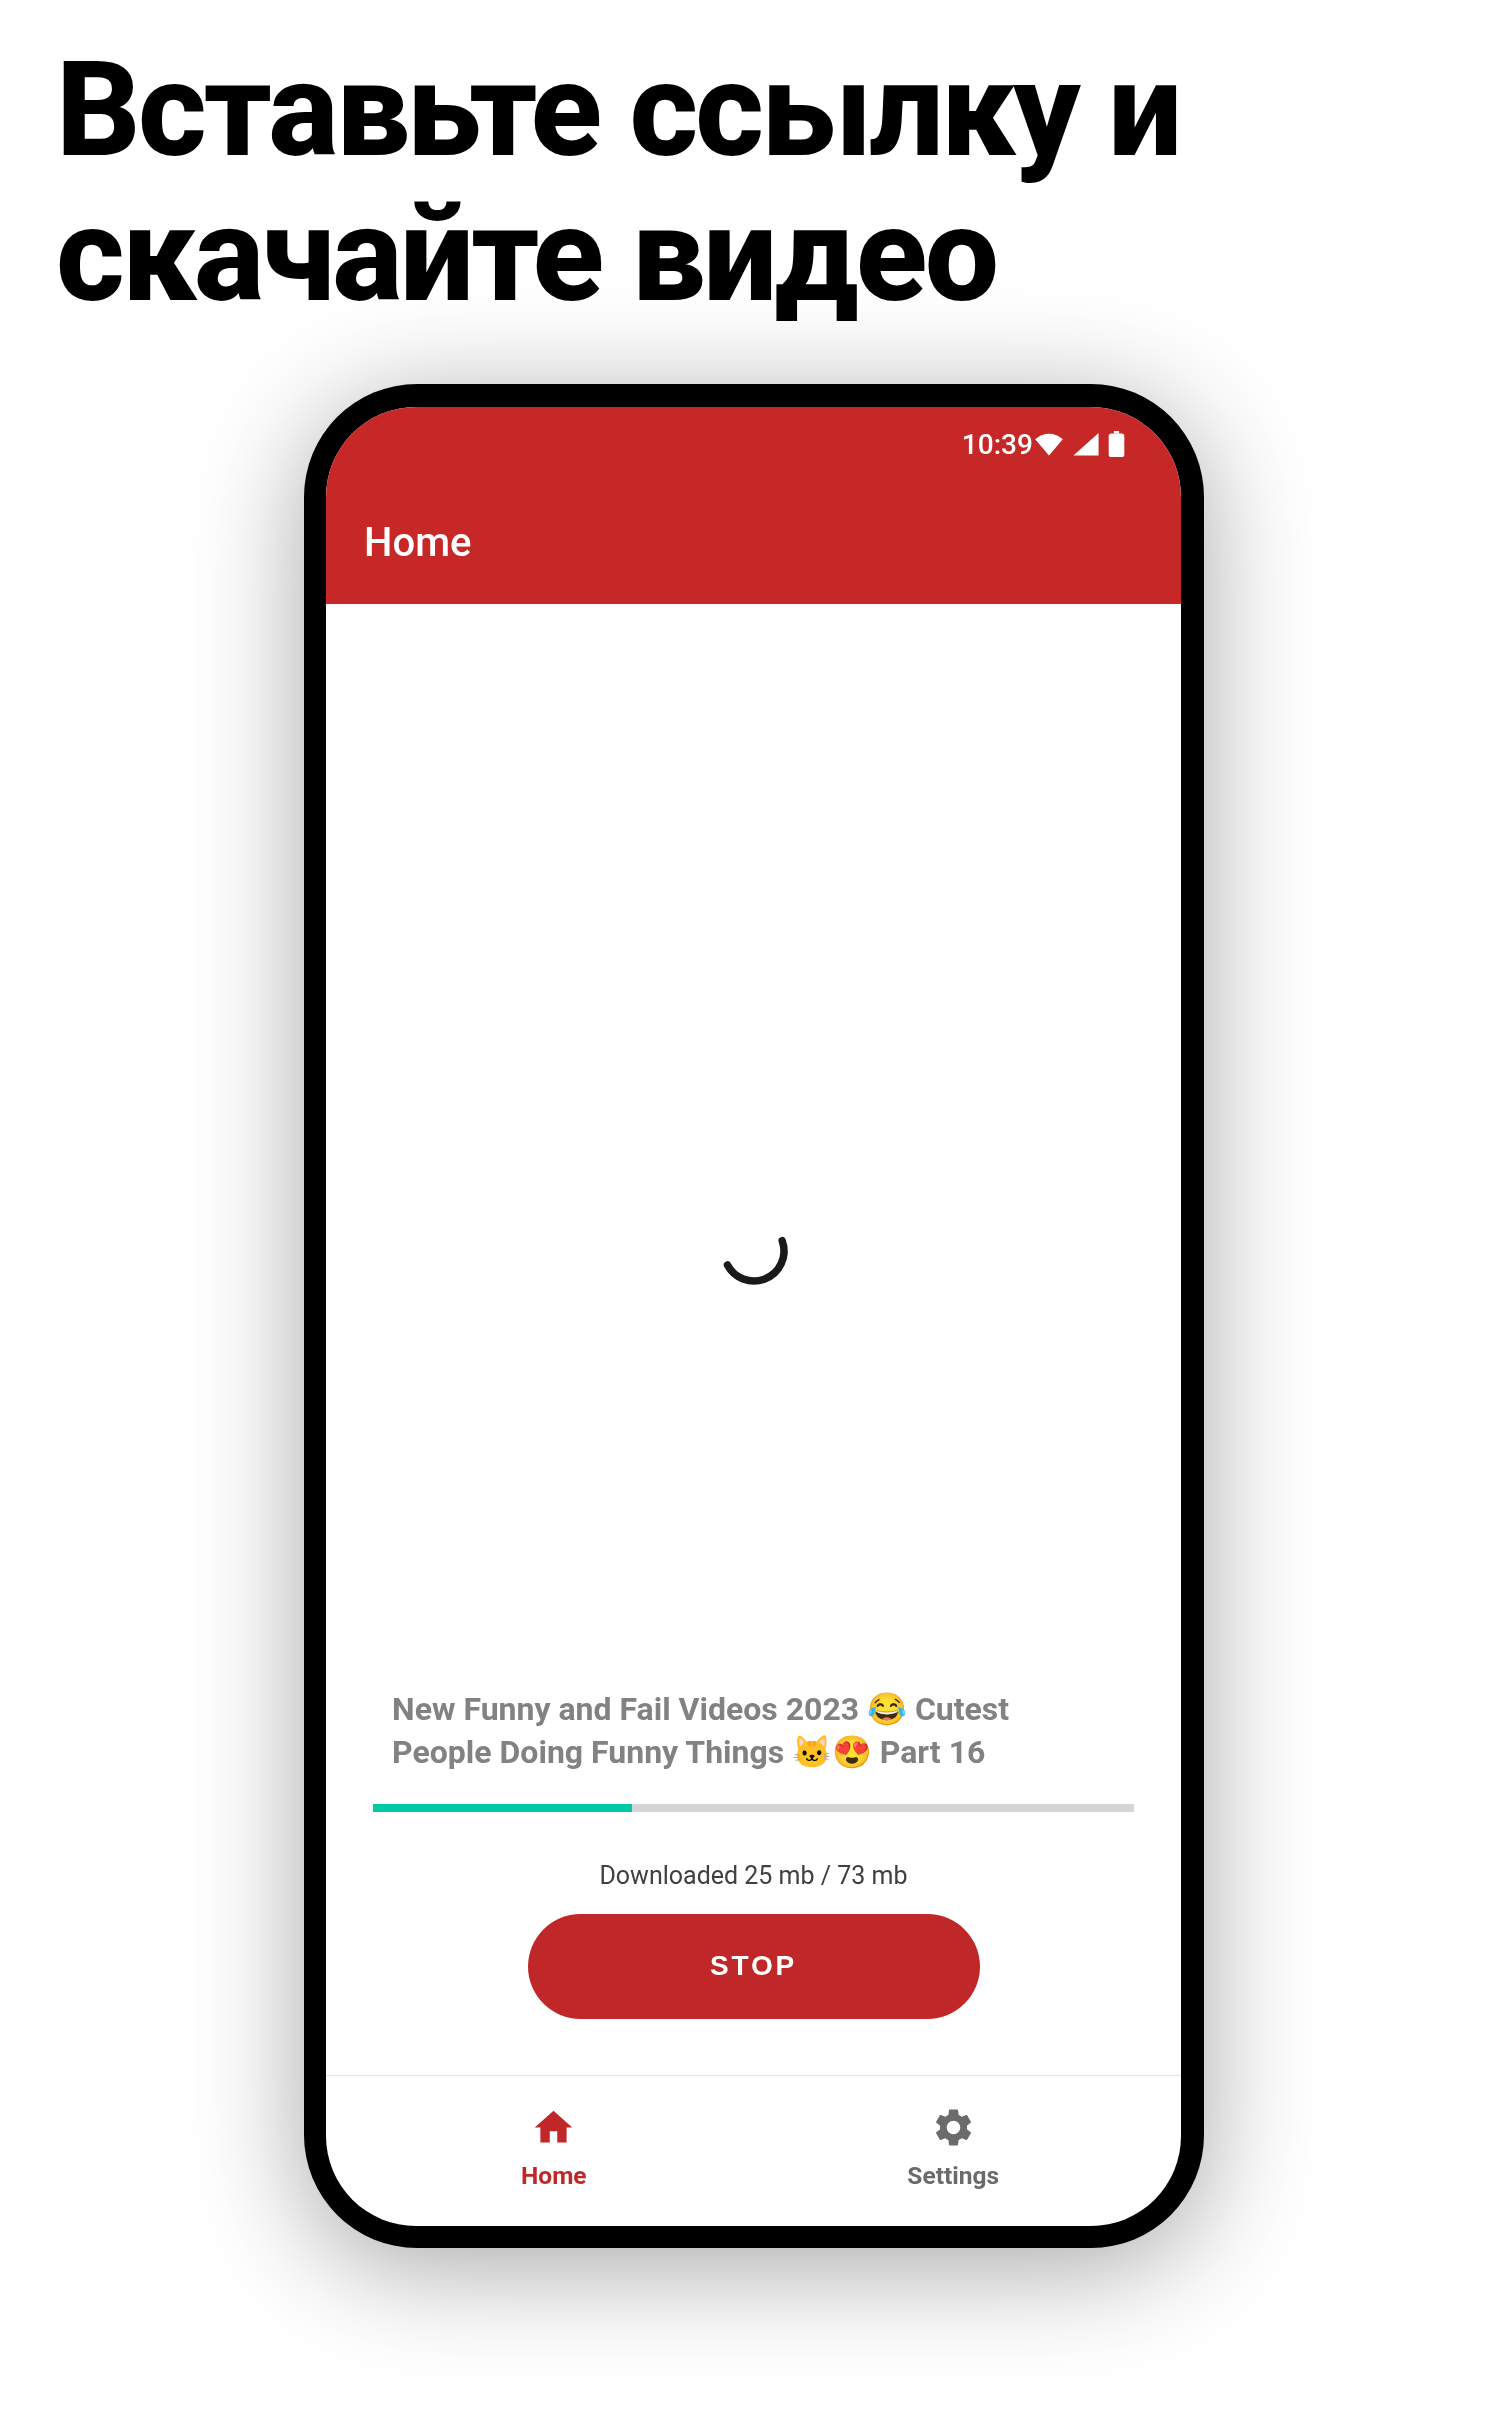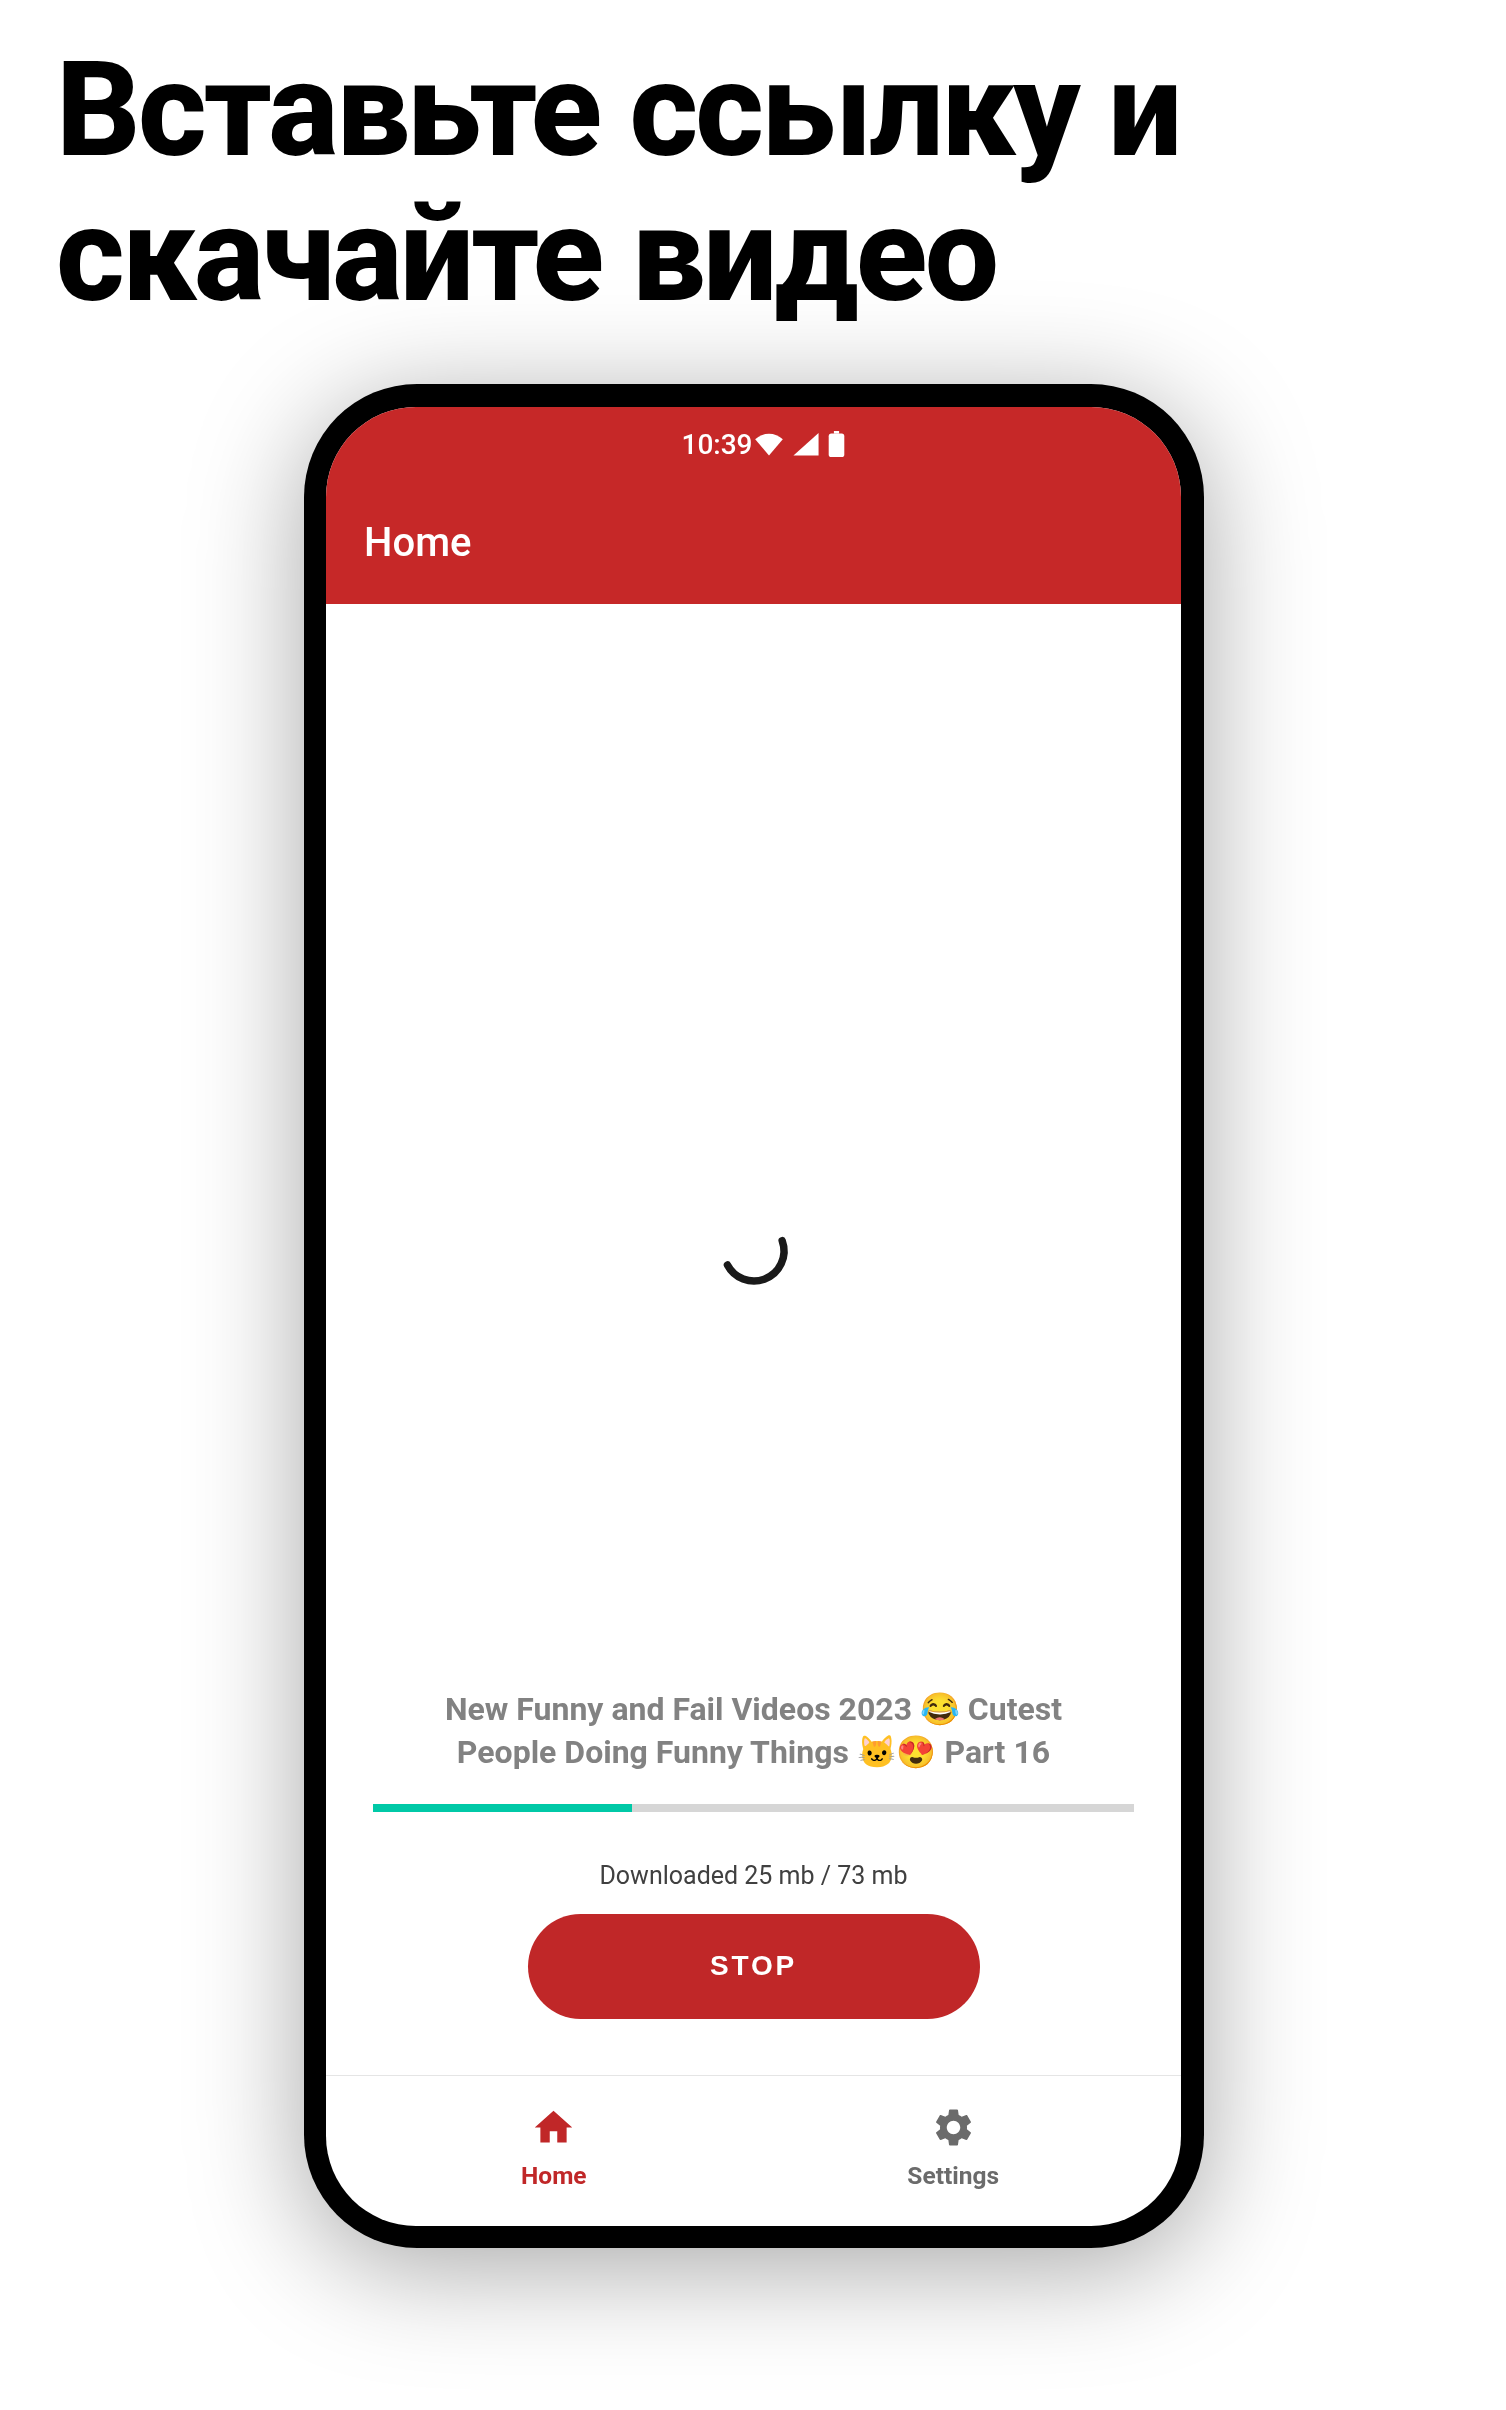--- a/index.html
+++ b/index.html
@@ -46,21 +46,21 @@
       background: #fff;
       overflow: hidden;
       display: flex;
       flex-direction: column;
     }
     .status-bar {
       background: #C62828;
       height: 75px;
       display: flex;
       align-items: center;
-      justify-content: center;
+      justify-content: flex-end;
       padding: 0 56px 0 75px;
       color: #fff;
     }
     .status-time {
       font-size: 28px;
       font-weight: 500;
     }
     .status-icons {
       display: flex;
       align-items: center;
@@ -99,21 +99,20 @@
       height: 75px;
     }
     .spinner svg {
       width: 100%;
       height: 100%;
     }
     .video-title {
       font-size: 32px;
       font-weight: 700;
       color: #828282;
-      text-align: center;
       line-height: 1.35;
       margin-bottom: 30px;
       padding: 0 19px;
     }
     .progress-track {
       width: 100%;
       height: 7.5px;
       background: #d6d6d6;
       margin-bottom: 49px;
       position: relative;

